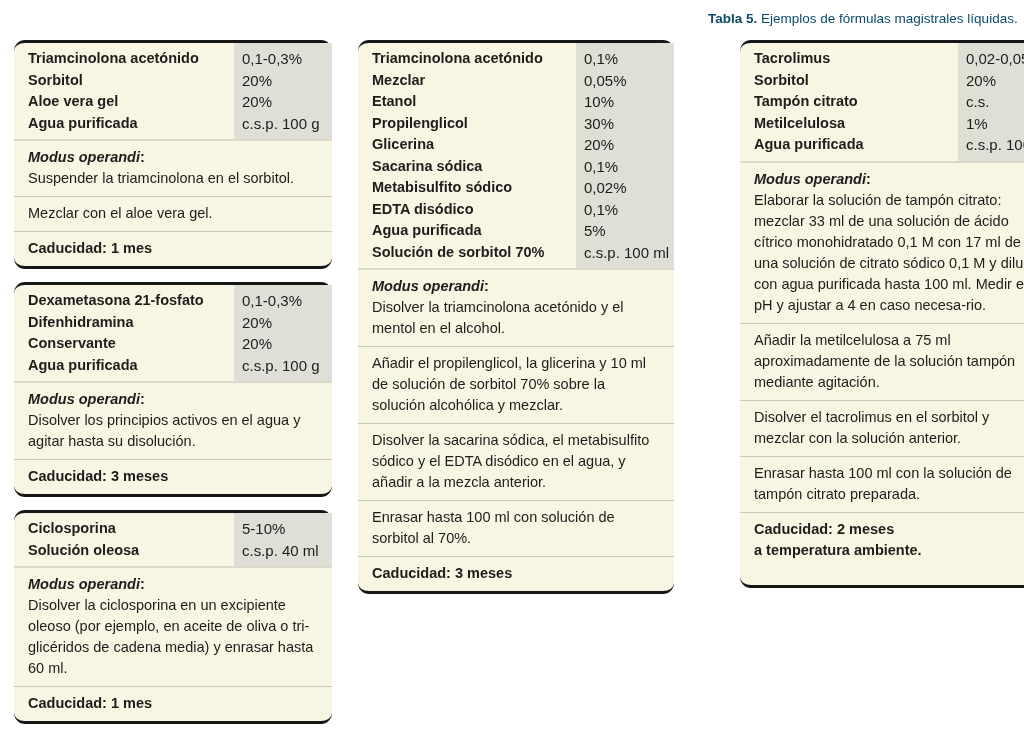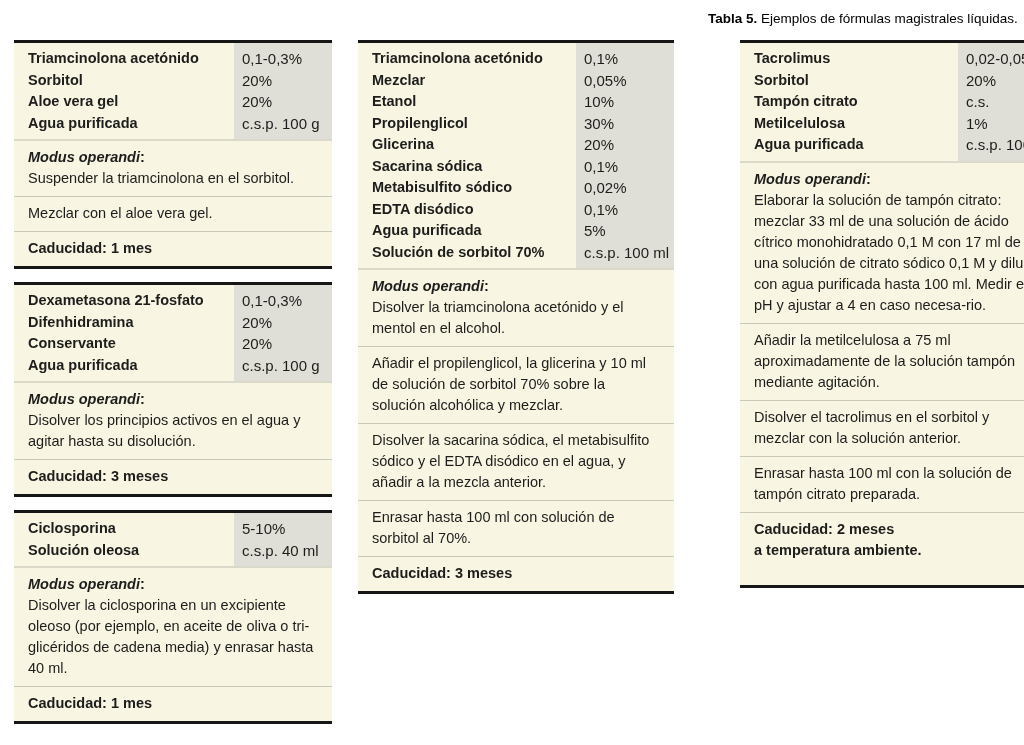--- a/index.html
+++ b/index.html
@@ -9,33 +9,34 @@
     background:#ffffff;
     font-family:"Liberation Sans",sans-serif;
     color:#1d1d1b;
     overflow:hidden;
   }
   .table-title{
     position:absolute;
     left:708px;top:10px;
     font-size:13.5px;
     line-height:17px;
-    color:#000000;
+    color:#0c4a6e;
     white-space:nowrap;
   }
   .table-title b{font-weight:bold;}
   .col{position:absolute;top:40px;}
   .col-1{left:14px;width:318px;}
   .col-2{left:358px;width:316px;}
   .col-3{left:740px;width:316px;}
   .block{
     border-top:3px solid #161616;
     border-bottom:3px solid #161616;
     background:#f8f5e3;
     margin-bottom:13px;
+    border-radius:11px;
   }
   .ing-table{
     display:flex;
     border-bottom:2px solid #dbd9ca;
   }
   .ing-names{
     flex:1;
     padding:5px 4px 5px 14px;
   }
   .ing-values{
@@ -137,21 +138,21 @@
           <div class="ing-name">Ciclosporina</div>
           <div class="ing-name">Solución oleosa</div>
         </div>
         <div class="ing-values">
           <div class="ing-value">5-10%</div>
           <div class="ing-value">c.s.p. 40 ml</div>
         </div>
       </div>
       <div class="step">
         <div class="modus-head"><em>Modus operandi</em><span>:</span></div>
-        <div class="step-text">Disolver la ciclosporina en un excipiente oleoso (por ejemplo, en aceite de oliva o tri-glicéridos de cadena media) y enrasar hasta 40 ml.</div>
+        <div class="step-text">Disolver la ciclosporina en un excipiente oleoso (por ejemplo, en aceite de oliva o tri-glicéridos de cadena media) y enrasar hasta 60 ml.</div>
       </div>
       <div class="caducidad">Caducidad: 1 mes</div>
     </section>
   </div>
 
   <div class="col col-2">
 
     <section class="block">
       <div class="ing-table">
         <div class="ing-names">

